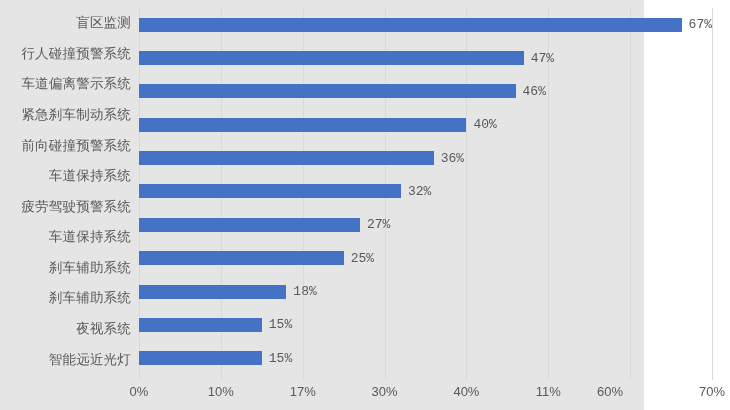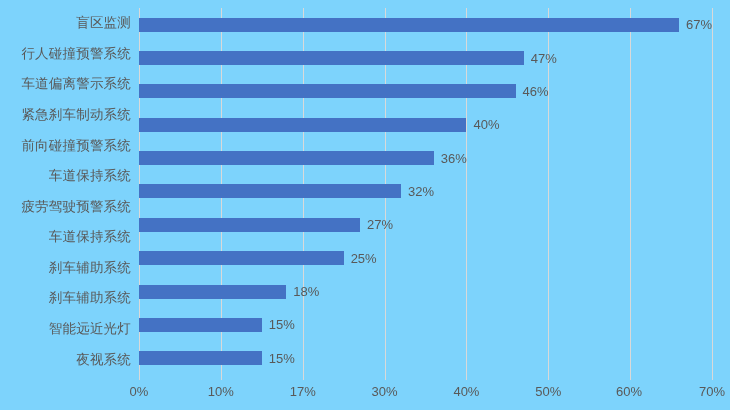--- a/index.html
+++ b/index.html
@@ -9,23 +9,23 @@
   }
   body {
     width: 730px;
     height: 410px;
     font-family: "Liberation Sans", "DejaVu Sans", sans-serif;
     overflow: hidden;
   }
 
   #chart-root {
     position: relative;
-    width: 730px;
+    width: 644px;
     height: 410px;
-    background: #7dd3fc;
+    background: #e5e5e5;
   }
 
   
   .cat-axis {
     position: absolute;
     left: 0;
     top: 8px;
     width: 139px;
     height: 367px;
     display: flex;
@@ -87,20 +87,21 @@
     position: relative;
     z-index: 2;
   }
   .bar-value {
     font-size: 13px;
     color: #595959;
     margin-left: 7px;
     z-index: 3;
     white-space: nowrap;
     position: relative;
+    font-family: Liberation Mono, monospace;
   }
 
   
   .val-axis {
     position: absolute;
     left: 139px;
     top: 375px;
     width: 573px;
     height: 30px;
   }
@@ -129,22 +130,22 @@
       <div class="cat-label">盲区监测</div>
       <div class="cat-label">行人碰撞预警系统</div>
       <div class="cat-label">车道偏离警示系统</div>
       <div class="cat-label">紧急刹车制动系统</div>
       <div class="cat-label">前向碰撞预警系统</div>
       <div class="cat-label">车道保持系统</div>
       <div class="cat-label">疲劳驾驶预警系统</div>
       <div class="cat-label">车道保持系统</div>
       <div class="cat-label">刹车辅助系统</div>
       <div class="cat-label">刹车辅助系统</div>
+      <div class="cat-label">夜视系统</div>
       <div class="cat-label">智能远近光灯</div>
-      <div class="cat-label">夜视系统</div>
     </div>
 
   <div class="plot">
     <div class="gridlines">
         <div class="gridline axis-line" style="left: 0px;"></div>
         <div class="gridline" style="left: 81.8571px;"></div>
         <div class="gridline" style="left: 163.714px;"></div>
         <div class="gridline" style="left: 245.571px;"></div>
         <div class="gridline" style="left: 327.429px;"></div>
         <div class="gridline" style="left: 409.286px;"></div>
@@ -204,20 +205,20 @@
       <div class="val-tick" style="left: 0px;">0%</div>
       <div class="tick-mark" style="left: 81.8571px;"></div>
       <div class="val-tick" style="left: 81.8571px;">10%</div>
       <div class="tick-mark" style="left: 163.714px;"></div>
       <div class="val-tick" style="left: 163.714px;">17%</div>
       <div class="tick-mark" style="left: 245.571px;"></div>
       <div class="val-tick" style="left: 245.571px;">30%</div>
       <div class="tick-mark" style="left: 327.429px;"></div>
       <div class="val-tick" style="left: 327.429px;">40%</div>
       <div class="tick-mark" style="left: 409.286px;"></div>
-      <div class="val-tick" style="left: 409.286px;">50%</div>
+      <div class="val-tick" style="left: 409.286px;">11%</div>
       <div class="tick-mark" style="left: 491.143px;"></div>
-      <div class="val-tick" style="left: 490px;">60%</div>
+      <div class="val-tick" style="left: 471px;">60%</div>
       <div class="tick-mark" style="left: 573px;"></div>
       <div class="val-tick" style="left: 573px;">70%</div>
     </div>
 
 </div>
 
 </body></html>

